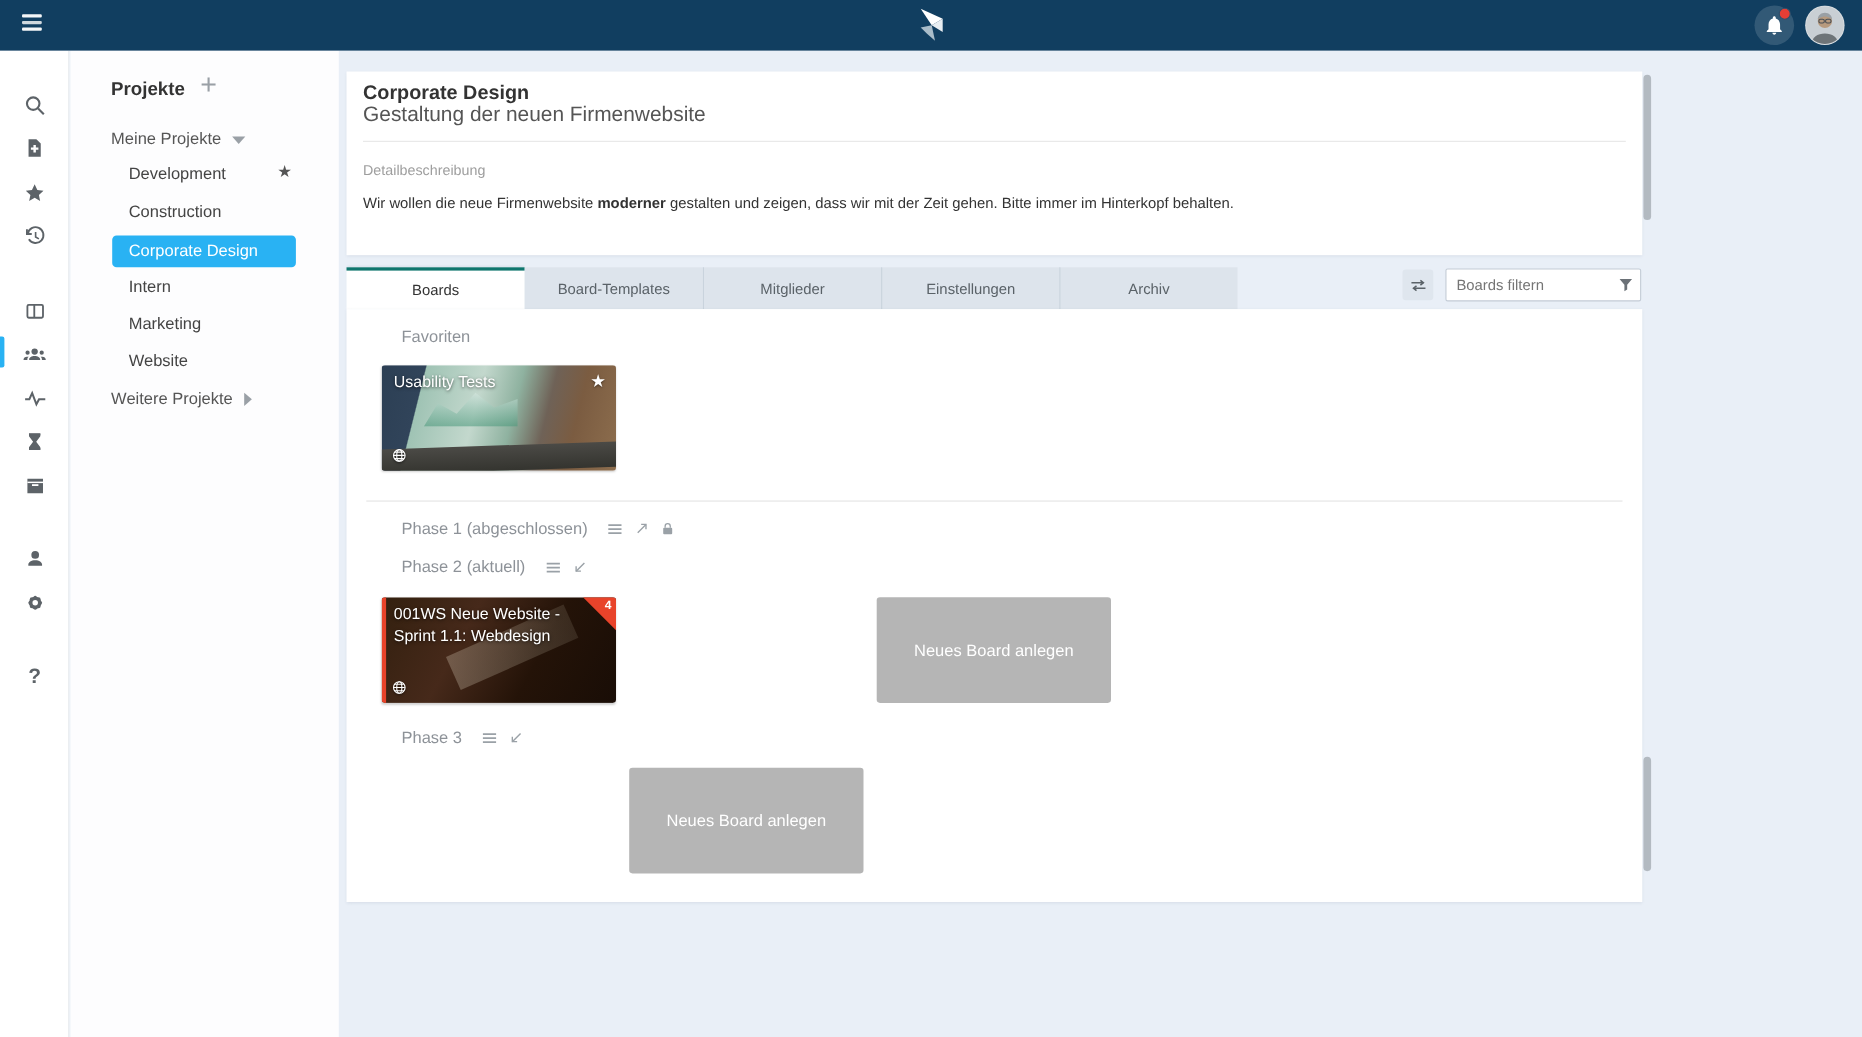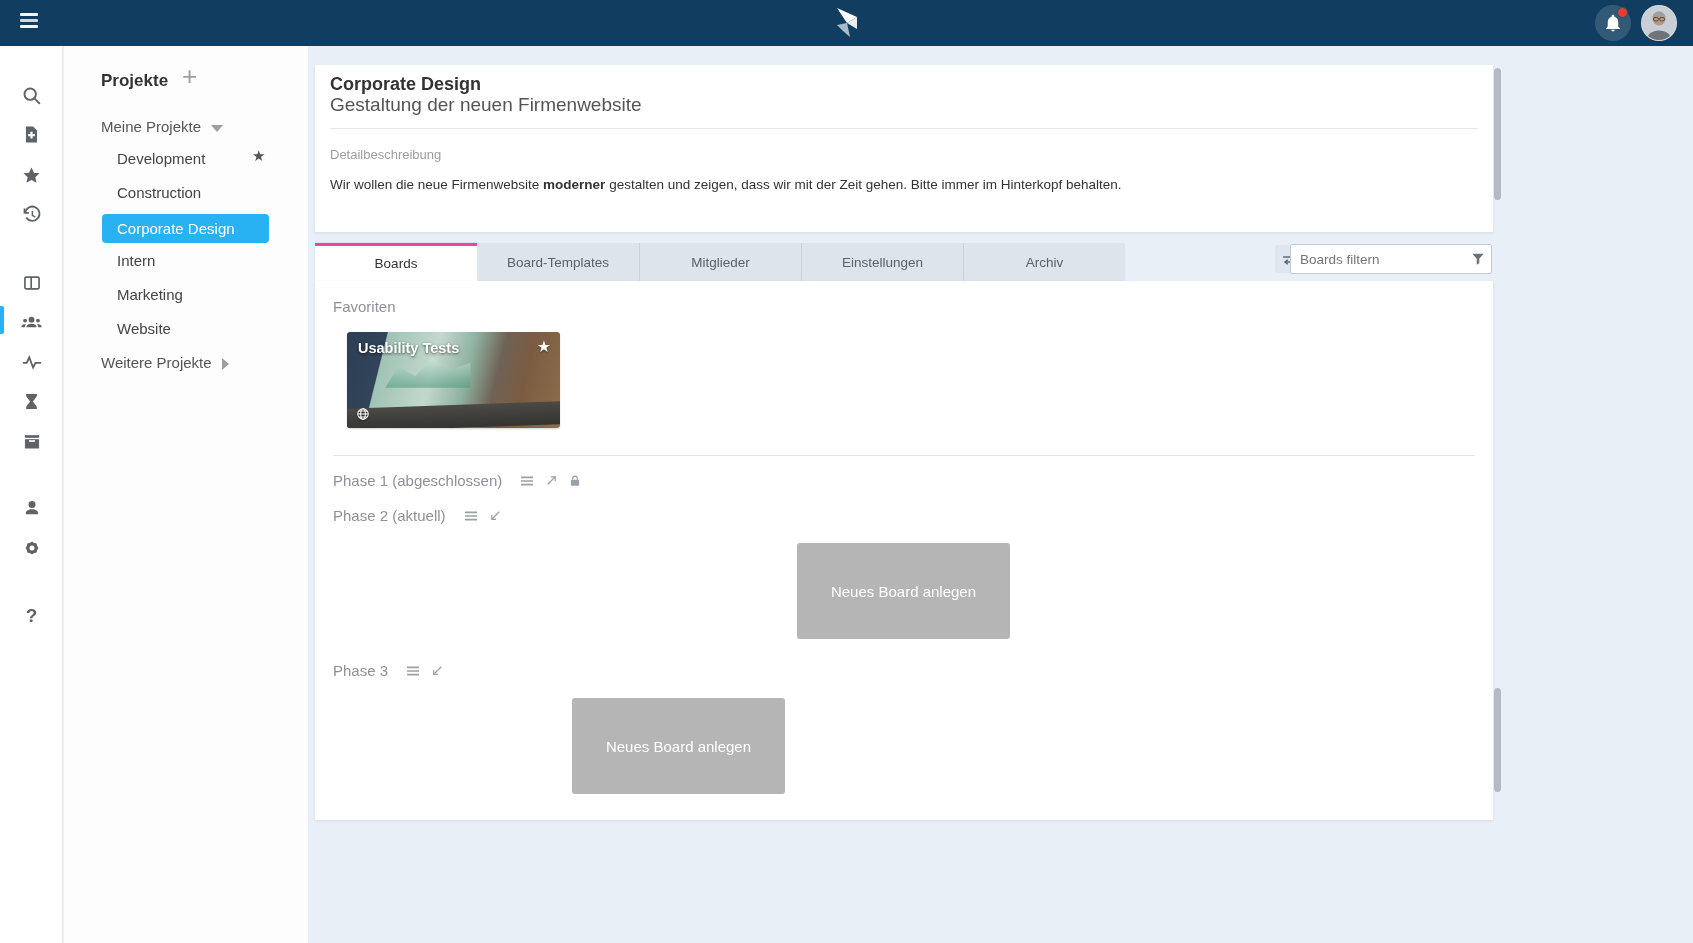--- a/index.html
+++ b/index.html
@@ -72,49 +72,49 @@
 
   
   .tab-strip { position:absolute; left:315px; top:243px; width:1178px; height:38px; }
   .tabs { position:absolute; left:0; top:0; height:38px; display:flex; }
   .tab {
     width:162px; height:38px; display:flex; align-items:center; justify-content:center;
     background:#dde4ec; color:#5a6268; font-size:13.5px; cursor:pointer;
   }
   .tab:not(.active) + .tab:not(.active) { border-left:1px solid #c9d3dd; }
   .tab.active {
-    background:#fff; color:#333; border-top:3px solid #ec4899;
+    background:#fff; color:#333; border-top:3px solid #0f766e;
     box-shadow:0 -1px 2px rgba(40,60,90,0.08);
   }
   .filter-btn {
     position:absolute; right:190px; top:2px; width:28px; height:28px; border-radius:3px;
     background:#dfe6ee; display:flex; align-items:center; justify-content:center; cursor:pointer; color:#5a6268;
   }
-  .filter-input-wrap { position:absolute; right:1px; top:1px; width:202px; height:30px; }
+  .filter-input-wrap { position:absolute; right:1px; top:1px; width:178px; height:30px; }
   .filter-input {
     width:100%; height:100%; border:1px solid #c3ccd6; background:#fff; border-radius:2px;
     padding:0 28px 0 9px; font-size:13.5px; color:#555; font-family:"Liberation Sans", sans-serif; outline:none;
   }
   .funnel { position:absolute; right:6px; top:7px; color:#6b7177; }
 
   
   .boards-panel { position:absolute; left:315px; top:281px; width:1178px; height:539px; }
-  .section-title { font-size:15px; color:#8d9298; }
+  .section-title { font-size:15px; color:#8d9298;margin-left:32px; }
   .section-row { position:absolute; left:18px; display:flex; align-items:center; gap:9px; }
   .section-row .icons { display:flex; align-items:center; gap:9px; margin-left:8px; color:#9aa1a7; }
   .section-row .icons > span { cursor:pointer; display:flex; }
   .boards-divider { position:absolute; left:18px; right:18px; top:174px; height:1px; background:#e3e3e3; }
 
   .board-card {
     position:absolute; width:213px; height:96px; border-radius:3px; overflow:hidden; cursor:pointer;
     box-shadow:0 1px 2px rgba(0,0,0,0.18);
   }
   .board-title {
     position:absolute; left:11px; top:7px; right:30px; z-index:3;
-    color:#fff; font-weight:bold; font-size:14.5px; line-height:1.35;
+    color:#fff; font-weight:normal; font-size:14.5px; line-height:1.35;
     text-shadow:0 1px 3px rgba(0,0,0,0.65);
   }
   .card-star { position:absolute; top:5px; right:9px; z-index:3; color:#fff; font-size:16px; text-shadow:0 1px 2px rgba(0,0,0,0.5); }
   .card-foot-icon { position:absolute; left:9px; bottom:7px; z-index:3; color:#fff; filter:drop-shadow(0 1px 1px rgba(0,0,0,0.5)); }
   .corner-badge { position:absolute; top:0; right:0; z-index:3; width:0; height:0; border-top:30px solid #e8432a; border-left:30px solid transparent; }
   .corner-badge b { position:absolute; top:-28px; right:4px; color:#fff; font-size:11px; font-weight:bold; }
   .left-stripe { position:absolute; left:0; top:0; bottom:0; width:4px; background:#e8432a; z-index:2; }
 
   .new-board-card {
     position:absolute; width:213px; height:96px; border-radius:3px; cursor:pointer;
@@ -382,20 +382,36 @@
         </span>
       <span>
           <svg width="15" height="15" viewBox="0 0 24 24" stroke="currentColor" stroke-width="2" fill="none">
             <path d="M6 18L18 6"></path>
             <path d="M13 18H6v-7"></path>
           </svg>
         </span>
     </span>
   </div>
 
+  <div class="board-card" style="left:32px; top:262px">
+    <div class="photo photo-wood"></div>
+    <div class="left-stripe"></div>
+    <div class="board-title">001WS Neue Website - Sprint 1.1: Webdesign</div>
+    <div class="corner-badge">
+        <b>4</b>
+      </div>
+    <span class="card-foot-icon">
+      <svg width="14" height="14" viewBox="0 0 24 24" fill="none" stroke="currentColor" stroke-width="1.8">
+          <circle cx="12" cy="12" r="9"></circle>
+          <ellipse cx="12" cy="12" rx="4" ry="9"></ellipse>
+          <path d="M3.5 12h17"></path>
+          <path d="M5 7h14M5 17h14"></path>
+        </svg>
+    </span>
+  </div>
 
 
   <div class="new-board-card" style="left:482px; top:262px">
     <span>Neues Board anlegen</span>
   </div>
 
   <div class="section-row" style="top:381px">
     <span class="section-title">Phase 3</span>
     <span class="icons">
       <span>

